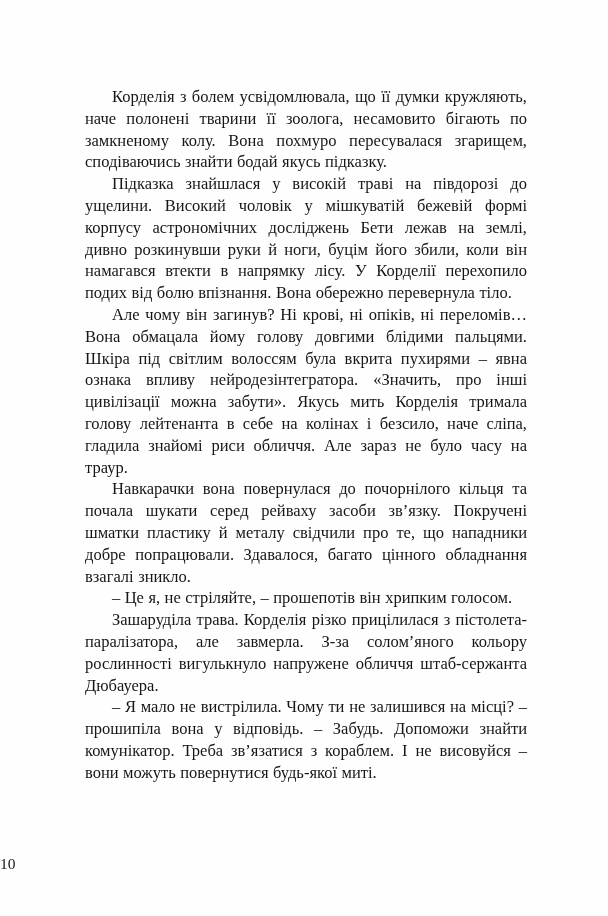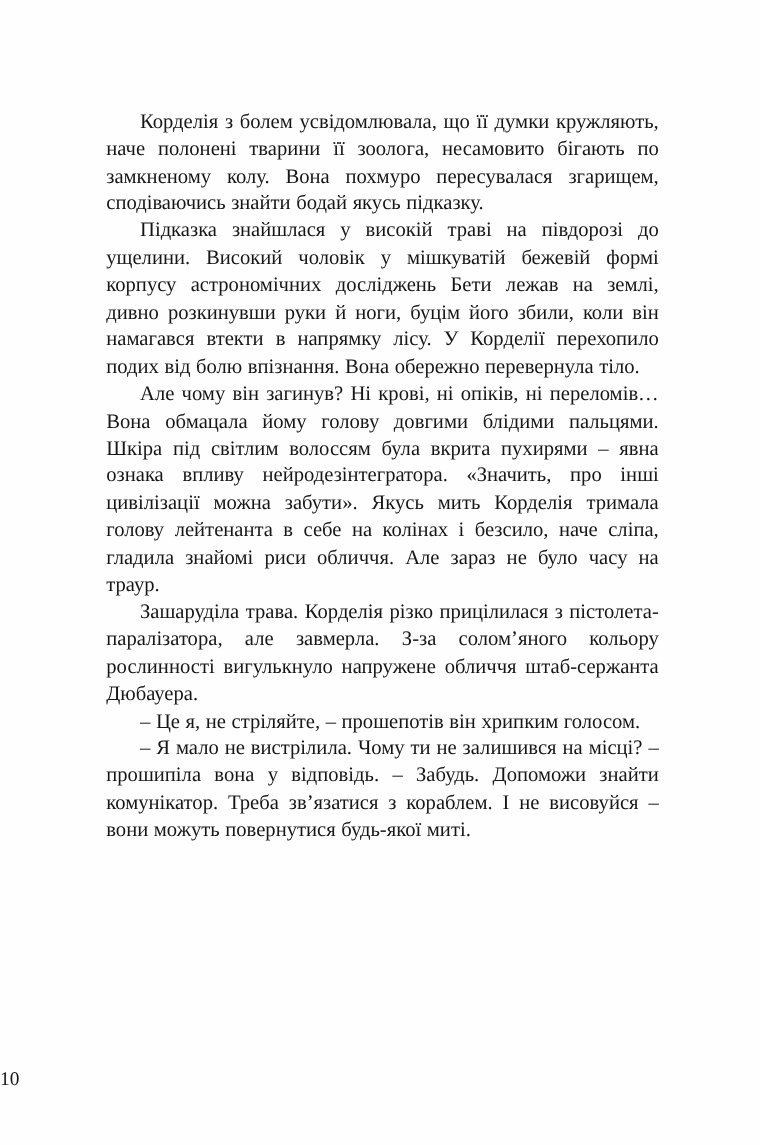--- a/index.html
+++ b/index.html
@@ -45,18 +45,19 @@
   }
 </style>
 </head>
 <body>
 
 <div class="book-page">
   <div class="text-block">
     <p>Корделія з болем усвідомлювала, що її думки кружляють, наче полонені тварини її зоолога, несамовито бігають по замкненому колу. Вона похмуро пересувалася згарищем, сподіваючись знайти бодай якусь підказку.</p>
     <p>Підказка знайшлася у високій траві на півдорозі до ущелини. Високий чоловік у мішкуватій бежевій формі корпусу астрономічних досліджень Бети лежав на землі, дивно розкинувши руки й ноги, буцім його збили, коли він намагався втекти в напрямку лісу. У Корделії перехопило подих від болю впізнання. Вона обережно перевернула тіло.</p>
     <p>Але чому він загинув? Ні крові, ні опіків, ні переломів… Вона обмацала йому голову довгими блідими пальцями. Шкіра під світлим волоссям була вкрита пухирями – явна ознака впливу нейродезінтегратора. «Значить, про інші цивілізації можна забути». Якусь мить Корделія тримала голову лейтенанта в себе на колінах і безсило, наче сліпа, гладила знайомі риси обличчя. Але зараз не було часу на траур.</p>
+    <p>Навкарачки вона повернулася до почорнілого кільця та почала шукати серед рейваху засоби зв’язку. Покручені шматки пластику й металу свідчили про те, що нападники добре попрацювали. Здавалося, багато цінного обладнання взагалі зникло.</p>
+    <p>– Це я, не стріляйте, – прошепотів він хрипким голосом.</p>
     <p>Зашаруділа трава. Корделія різко прицілилася з пістолета-паралізатора, але завмерла. З-за солом’яного кольору рослинності вигулькнуло напружене обличчя штаб-сержанта Дюбауера.</p>
-    <p>– Це я, не стріляйте, – прошепотів він хрипким голосом.</p>
     <p>– Я мало не вистрілила. Чому ти не залишився на місці? – прошипіла вона у відповідь. – Забудь. Допоможи знайти комунікатор. Треба зв’язатися з кораблем. І не висовуйся – вони можуть повернутися будь-якої миті.</p>
   </div>
   <div class="page-number">10</div>
 </div>
 
 </body></html>

